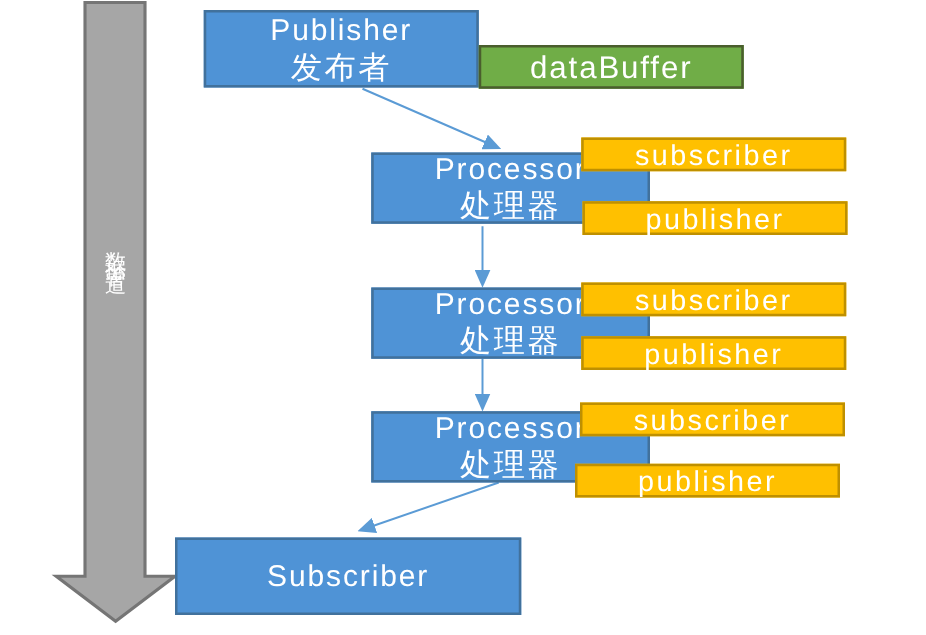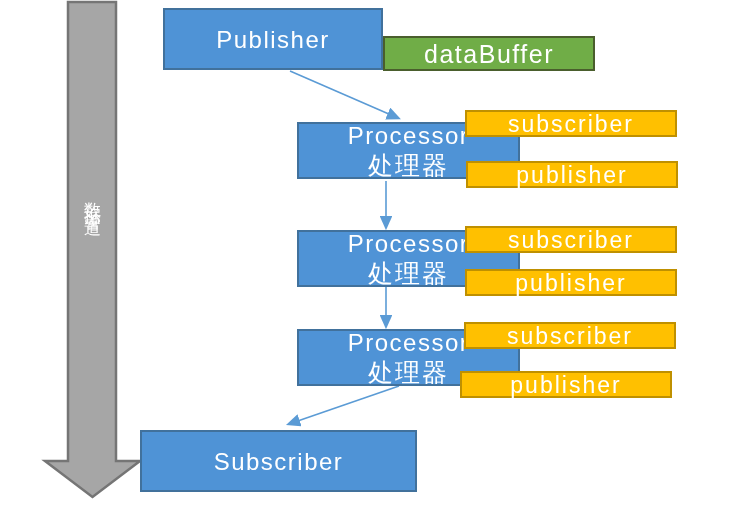--- a/index.html
+++ b/index.html
@@ -61,20 +61,21 @@
       </marker>
     </defs>
     <line x1="290" y1="71" x2="398" y2="118" stroke="#5b9bd5" stroke-width="1.6" marker-end="url(#ah)"></line>
     <line x1="386" y1="181" x2="386" y2="227" stroke="#5b9bd5" stroke-width="1.6" marker-end="url(#ah)"></line>
     <line x1="386" y1="287" x2="386" y2="326" stroke="#5b9bd5" stroke-width="1.6" marker-end="url(#ah)"></line>
     <line x1="399" y1="386" x2="289" y2="424" stroke="#5b9bd5" stroke-width="1.6" marker-end="url(#ah)"></line>
   </svg>
 
   <div class="box blue publisher-box">
     <div class="title-en">Publisher</div>
+    <div class="title-cn">发布者</div>
   </div>
 
   <div class="box green databuffer-box">
     <div class="buffer-label">dataBuffer</div>
   </div>
 
   <div class="box blue processor-box proc-1">
     <div class="title-en">Processor</div>
     <div class="title-cn">处理器</div>
   </div>

